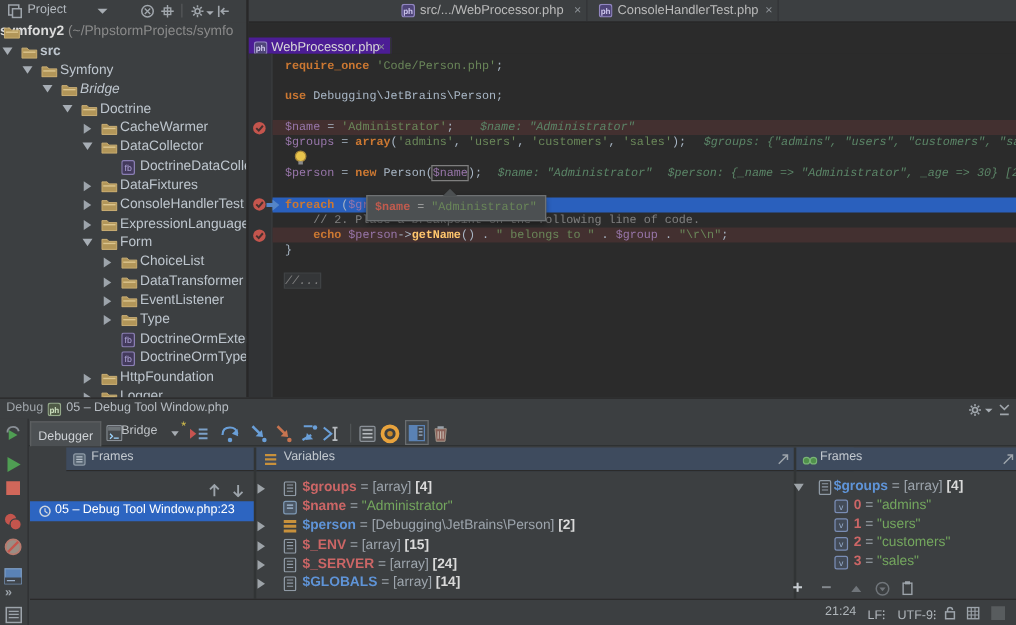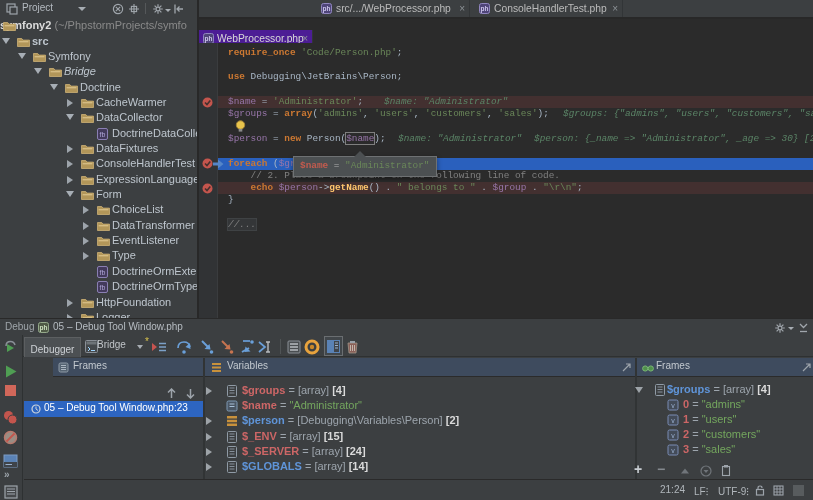--- a/index.html
+++ b/index.html
@@ -501,21 +501,21 @@
             <rect x="1" y="1" width="10" height="10" rx="1.5" fill="#4a5664" stroke="#7f9ab5" stroke-width="1"></rect>
             <path d="M3.5 4 H8.5 M3.5 6.5 H8.5" stroke="#a8c0d8" stroke-width="1"></path>
           </svg>
           <span class="abs vred" style="left:37px;">$name<span style="font-weight:normal;"><span class="vgrey"> = </span><span class="vgreen">"Administrator"</span></span></span>
         </div>
       <div class="dbgrow" style="left:0; top:94.2px; width:430px;">
           <span class="darr" style="left:1px; border-left:6px solid #9da3a8; border-top:4px solid transparent; border-bottom:4px solid transparent;"></span>
           <svg class="abs" style="left:21px; top:2px;" width="12" height="12" viewBox="0 0 12 12">
             <path d="M1 2.2 H11 M1 6 H11 M1 9.8 H11" stroke="#c8913c" stroke-width="2.4"></path>
           </svg>
-          <span class="abs vblue" style="left:37px;">$person<span style="font-weight:normal;"><span class="vgrey"> = [Debugging\Variables\Person] </span><span class="vwhite">[2]</span></span></span>
+          <span class="abs vblue" style="left:37px;">$person<span style="font-weight:normal;"><span class="vgrey"> = [Debugging\JetBrains\Person] </span><span class="vwhite">[2]</span></span></span>
         </div>
       <div class="dbgrow" style="left:0; top:109.5px; width:430px;">
           <span class="darr" style="left:1px; border-left:6px solid #9da3a8; border-top:4px solid transparent; border-bottom:4px solid transparent;"></span>
           <svg class="abs" style="left:21px; top:2px;" width="12" height="12" viewBox="0 0 12 12">
             <rect x="1.5" y="0.5" width="9" height="11" rx="1" fill="none" stroke="#8f9aa5" stroke-width="1"></rect>
             <path d="M3.5 3 H8.5 M3.5 5.5 H8.5 M3.5 8 H8.5" stroke="#8f9aa5" stroke-width="0.9"></path>
           </svg>
           <span class="abs vred" style="left:37px;">$_ENV<span style="font-weight:normal;"><span class="vgrey"> = [array] </span><span class="vwhite">[15]</span></span></span>
         </div>
       <div class="dbgrow" style="left:0; top:124.9px; width:430px;">

